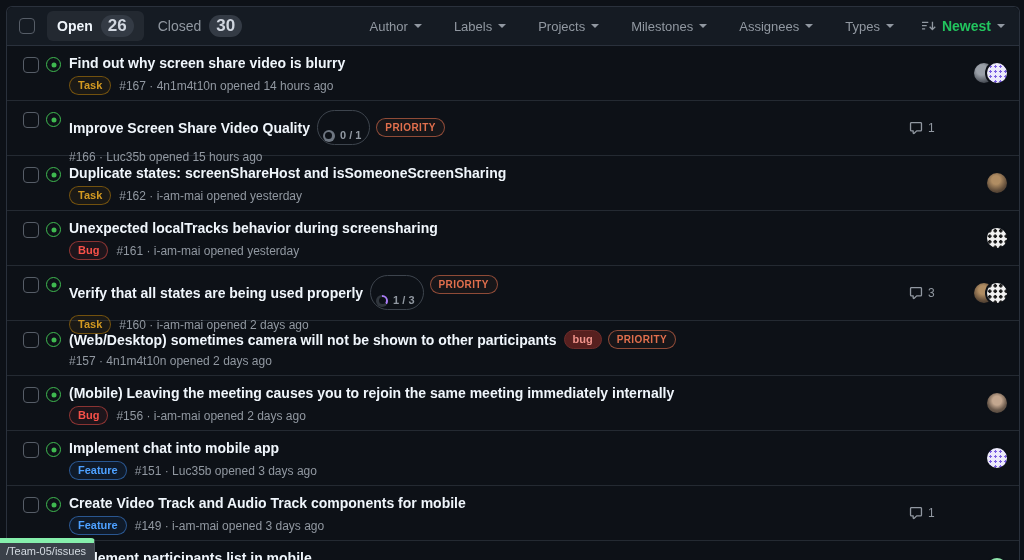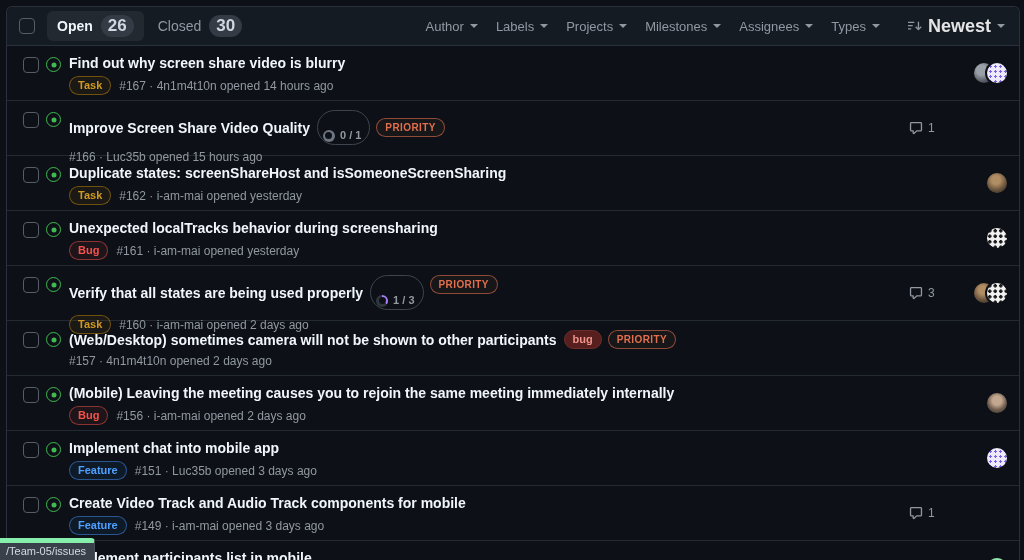--- a/index.html
+++ b/index.html
@@ -38,30 +38,30 @@
     color:#f0f6fc;font-weight:700;font-size:14px;cursor:pointer;
   }
   .tab-closed{
     display:flex;align-items:center;gap:8px;
     margin-left:14px;color:#9198a1;font-size:14px;cursor:pointer;
   }
   .count-badge{
     background:#343b45;border-radius:999px;
     padding:1px 7px;font-size:17px;font-weight:700;color:#d1d7e0;
   }
-  .filters{margin-left:auto;display:flex;align-items:center;gap:18px;}
+  .filters{margin-left:auto;display:flex;align-items:center;gap:32px;}
   .filter{display:flex;align-items:center;gap:6px;color:#9198a1;font-size:13px;cursor:pointer;}
   .caret{
     width:0;height:0;display:inline-block;
     border-left:4px solid transparent;border-right:4px solid transparent;
     border-top:4px solid #9198a1;
   }
   .sort{
     display:flex;align-items:center;gap:6px;margin-left:28px;
-    color:#e5e5e5;font-weight:700;font-size:18px;cursor:pointer;
+    color:#22c55e;font-weight:700;font-size:14px;cursor:pointer;
   }
   .sort-icon{color:#9198a1;display:inline-flex;}
   
   .issues{list-style:none;margin:0;padding:0;}
   .issue-row{
     position:relative;height:55px;box-sizing:border-box;
     border-bottom:1px solid #242a32;
   }
   .row-checkbox{position:absolute;left:16px;top:11px;}
   .open-icon{

